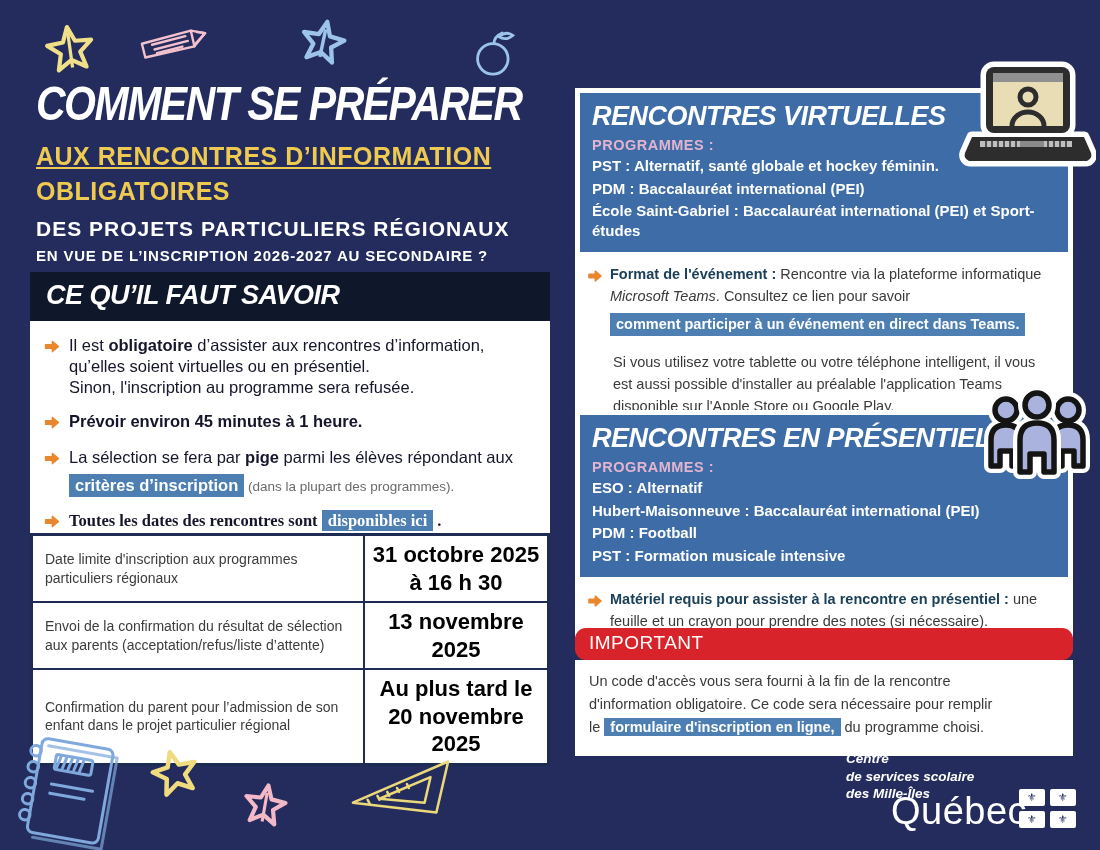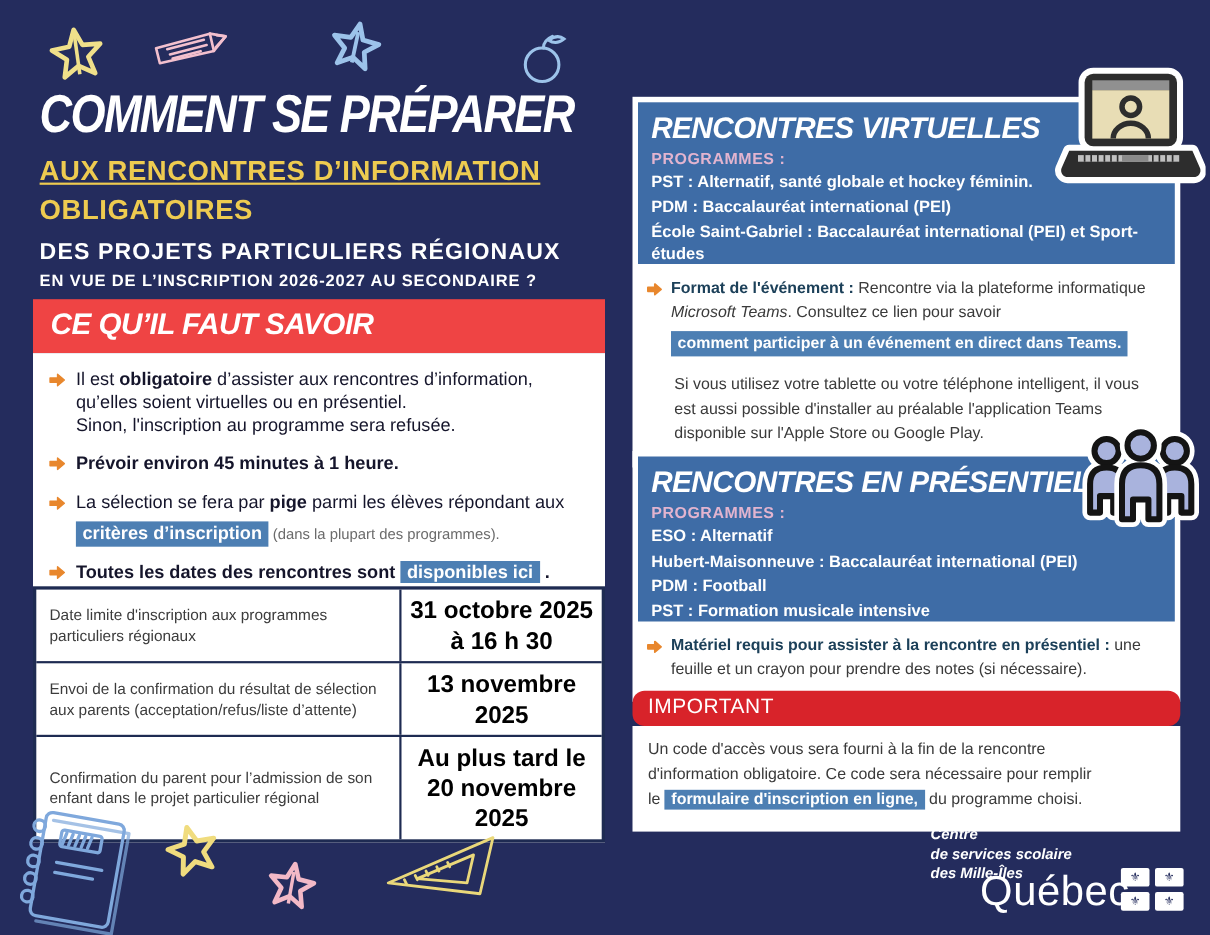--- a/index.html
+++ b/index.html
@@ -16,46 +16,46 @@
     letter-spacing:-1.5px;line-height:1;display:inline-block;
     transform:scaleY(1.18);transform-origin:left top;white-space:nowrap;
   }
   .sub-yellow{color:#eecb50;font-weight:bold;font-size:25px;letter-spacing:0.5px;line-height:1.4;}
   .sub-yellow.first{margin-top:18px;text-decoration:underline;}
   .sub-white{color:#ffffff;font-weight:bold;font-size:21px;letter-spacing:1px;margin-top:8px;}
   .sub-small{color:#ffffff;font-weight:bold;font-size:15px;letter-spacing:0.8px;margin-top:6px;}
   
   .card-savoir{left:30px;top:272px;width:520px;}
   .savoir-header{
-    background:#ef4444;color:#fff;font-style:italic;font-weight:bold;
+    background:#0f172a;color:#fff;font-style:italic;font-weight:bold;
     font-size:27px;padding:8px 16px 10px;letter-spacing:-0.5px;
   }
   .savoir-body{background:#ffffff;padding:14px 12px 12px 14px;}
   .bullet{display:flex;gap:9px;margin-bottom:13px;font-size:16.5px;color:#15152b;line-height:1.28;}
-  .bullet:last-child{margin-bottom:4px;}
+  .bullet:last-child{margin-bottom:4px;font-family:Liberation Serif, serif;}
   .bullet .arr{flex:0 0 auto;margin-top:2px;}
   .bullet strong{font-weight:bold;}
   .blk{display:block;}
   .hl{background:#4d7fb3;color:#ffffff;font-weight:bold;padding:1px 6px;}
   .hl-line{display:inline-block;margin-top:5px;}
   .paren{color:#6b6b6b;font-size:13.5px;font-weight:normal;}
   .bold-bullet{font-weight:bold;}
   
   .dates-table{left:30px;top:533px;width:520px;background:#fff;border:3px solid #1e2b52;box-sizing:border-box;}
   .trow{display:flex;border-bottom:2px solid #1e2b52;}
   .trow:last-child{border-bottom:none;}
   .tlabel{flex:0 0 332px;box-sizing:border-box;padding:8px 12px;font-size:14px;color:#3c3c3c;
     border-right:2px solid #1e2b52;display:flex;align-items:center;line-height:1.3;}
   .tdate{flex:1;display:flex;flex-direction:column;align-items:center;justify-content:center;
     font-weight:bold;font-size:22px;color:#000;text-align:center;padding:5px 4px;line-height:1.25;}
   
   .card-right{left:575px;width:498px;background:#ffffff;padding:5px;box-sizing:border-box;}
   .card-virtuelles{top:88px;}
   .card-presentiel{top:410px;}
-  .blue-panel{background:#3e6ca6;padding:8px 12px 0;}
+  .blue-panel{background:#3e6ca6;padding:8px 12px 12px;}
   .panel-title{color:#ffffff;font-style:italic;font-weight:bold;font-size:27px;letter-spacing:-0.5px;}
   .prog-label{color:#e2b4cf;font-weight:bold;font-size:14.5px;letter-spacing:0.5px;margin-top:5px;}
   .prog-line{color:#ffffff;font-size:15px;font-weight:bold;margin-top:3px;line-height:1.3;}
   .white-panel{padding:12px 8px 8px;}
   .rbullet{display:flex;gap:8px;font-size:14.5px;color:#3a3a3a;margin-bottom:12px;line-height:1.5;}
   .rbullet .arr{flex:0 0 auto;margin-top:3px;}
   .rbullet strong{color:#1c4059;font-weight:bold;}
   .note{font-size:14.5px;color:#3a3a3a;margin:16px 2px 6px 25px;line-height:1.5;}
   .em{font-style:italic;}
   

